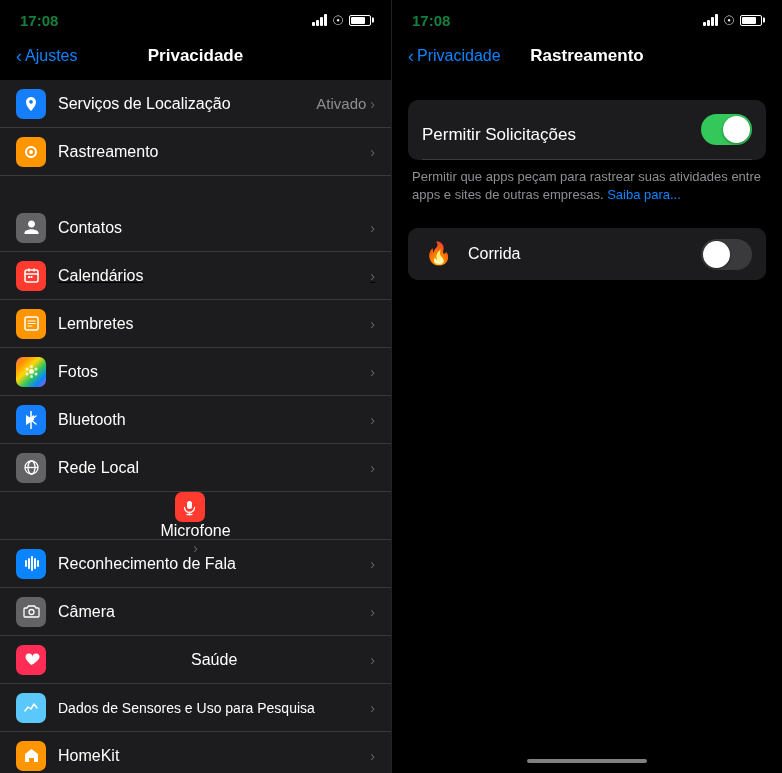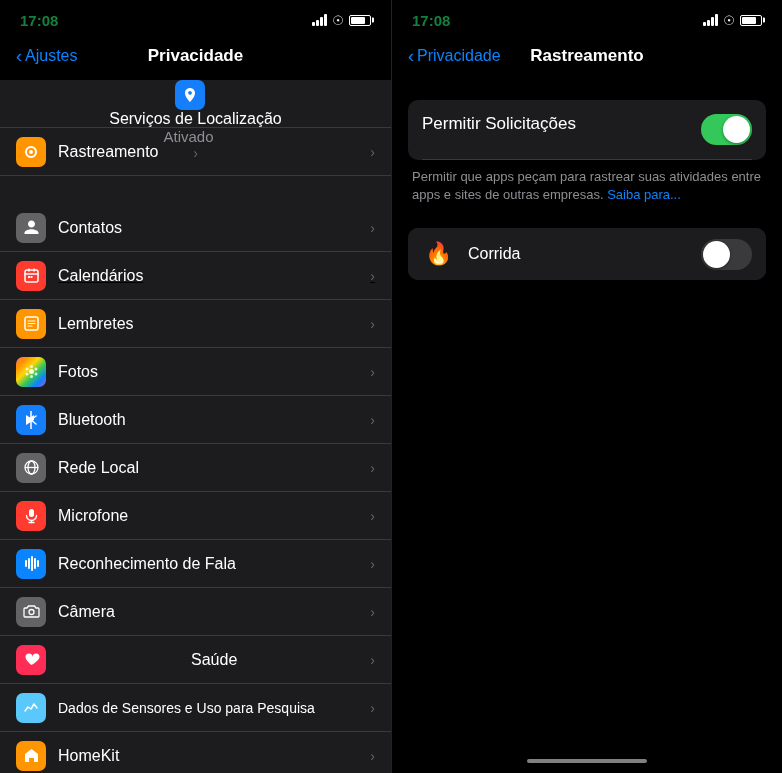--- a/index.html
+++ b/index.html
@@ -151,40 +151,40 @@
       font-size: 16px;
     }
     .item-label {
       flex: 1;
       font-size: 16px;
       color: #fff;
     }
     .item-value {
       font-size: 15px;
       color: #8e8e93;
-      margin-right: 14px;
+      margin-right: 4px;
     }
     .item-chevron {
       color: #636366;
       font-size: 14px;
     }
 
     
     .icon-blue { background: #147efb; }
     .icon-orange { background: #ff9500; }
 
     
     .right-content {
       padding: 0 16px;
       flex: 1;
     }
 
     .toggle-row {
       display: flex;
-      align-items: flex-start;
+      align-items: flex-end;
       padding: 14px 0;
       border-bottom: 0.5px solid #3a3a3c;
     }
     .toggle-label {
       flex: 1;
       font-size: 17px;
       color: #fff;
     }
     .toggle-switch {
       width: 51px;
@@ -272,21 +272,21 @@
     <div class="nav-back">
       <span class="nav-back-chevron">‹</span>
       <span>Ajustes</span>
     </div>
     <span class="nav-title">Privacidade</span>
   </div>
 
   <div class="scroll-area">
 
     <div class="settings-section">
-      <div class="list-item" style="background:#1c1c1e; border-bottom:0.5px solid #3a3a3c;flex-direction:column;">
+      <div class="list-item" style="background:#1c1c1e; border-bottom:0.5px solid #3a3a3c;">
         <div class="item-icon icon-blue">
           <svg width="16" height="16" viewBox="0 0 16 16" fill="white">
             <path d="M8 1C5.24 1 3 3.24 3 6c0 4.25 5 9 5 9s5-4.75 5-9c0-2.76-2.24-5-5-5zm0 6.75c-1.04 0-1.88-.84-1.88-1.88S6.96 4 8 4s1.88.84 1.88 1.88S9.04 7.75 8 7.75z"></path>
           </svg>
         </div>
         <span class="item-label">Serviços de Localização</span>
         <span class="item-value">Ativado</span>
         <span class="item-chevron">›</span>
       </div>
       <div class="list-item" style="background:#1c1c1e; border-bottom:0.5px solid #3a3a3c;">
@@ -370,21 +370,21 @@
           <svg width="17" height="17" viewBox="0 0 17 17" fill="none">
             <circle cx="8.5" cy="8.5" r="6.5" stroke="white" stroke-width="1.3"></circle>
             <ellipse cx="8.5" cy="8.5" rx="3.5" ry="6.5" stroke="white" stroke-width="1.3"></ellipse>
             <line x1="2" y1="8.5" x2="15" y2="8.5" stroke="white" stroke-width="1.3"></line>
           </svg>
         </div>
         <span class="item-label">Rede Local</span>
         <span class="item-chevron">›</span>
       </div>
 
-      <div class="list-item" style="border-bottom:0.5px solid #3a3a3c;">
+      <div class="list-item" style="border-bottom:0.5px solid #3a3a3c;flex-direction:column;">
         <div class="item-icon" style="background:#ff3b30;">
           <svg width="17" height="17" viewBox="0 0 17 17" fill="white">
             <rect x="6" y="2" width="5" height="8" rx="2.5" fill="white"></rect>
             <path d="M3.5 8.5c0 2.76 2.24 5 5 5s5-2.24 5-5" stroke="white" stroke-width="1.3" fill="none" stroke-linecap="round"></path>
             <line x1="8.5" y1="13.5" x2="8.5" y2="15.5" stroke="white" stroke-width="1.3" stroke-linecap="round"></line>
             <line x1="6" y1="15.5" x2="11" y2="15.5" stroke="white" stroke-width="1.3" stroke-linecap="round"></line>
           </svg>
         </div>
         <span class="item-label">Microfone</span>
         <span class="item-chevron">›</span>

